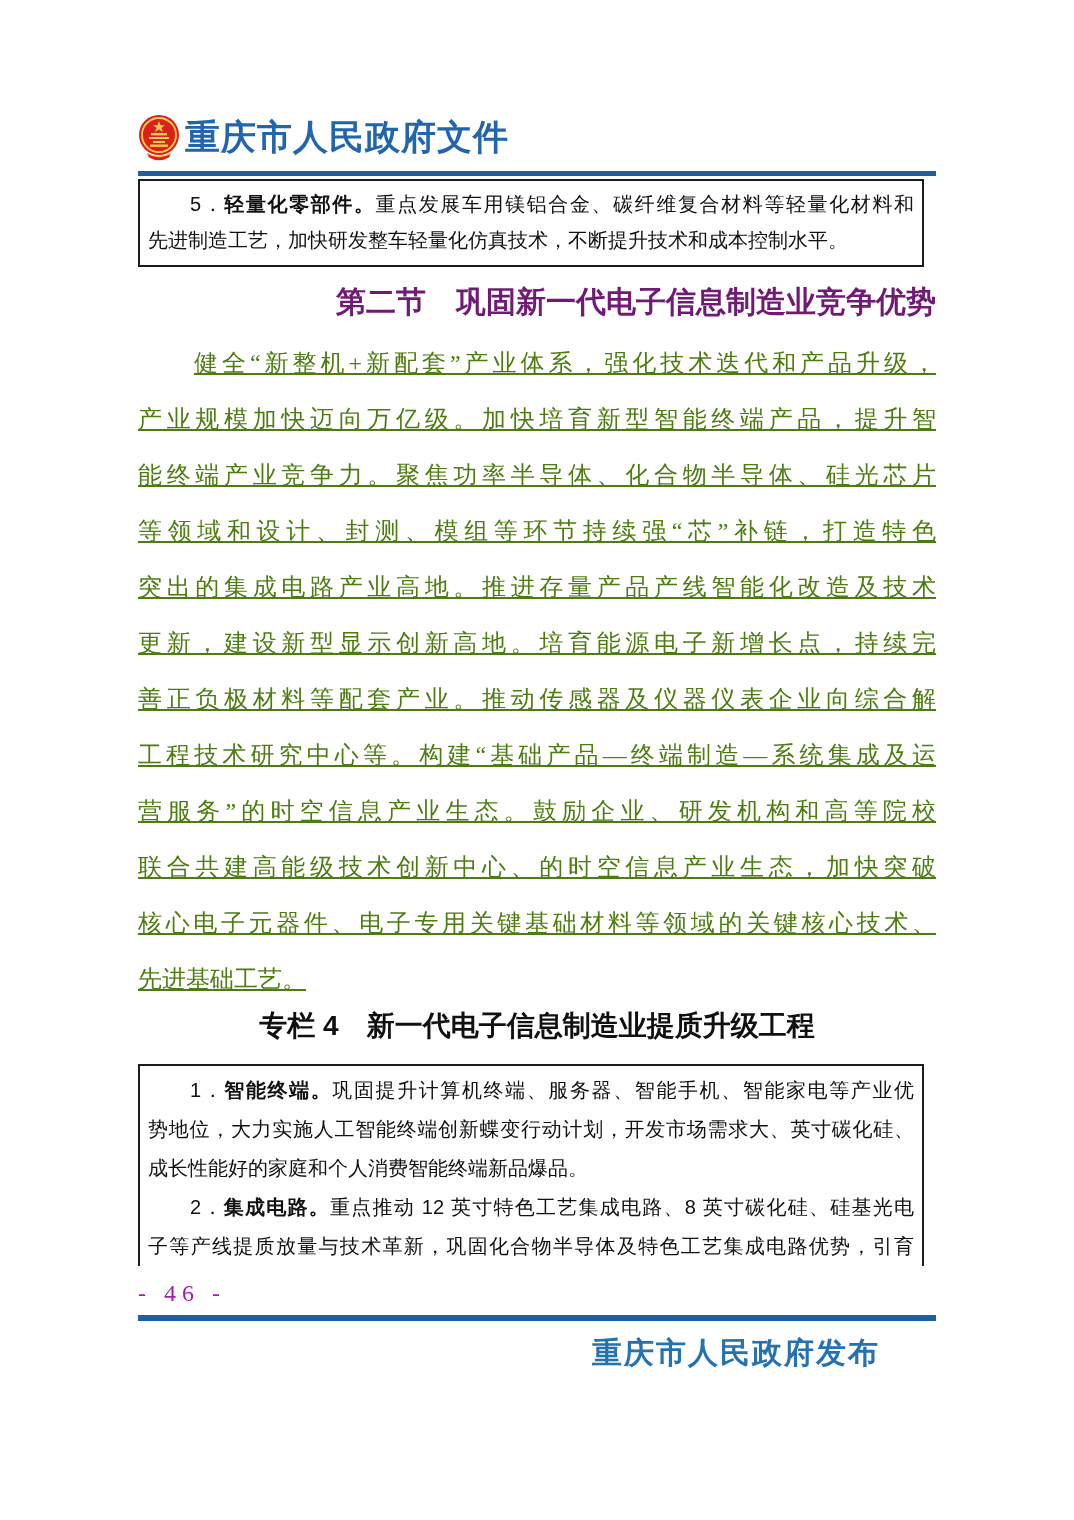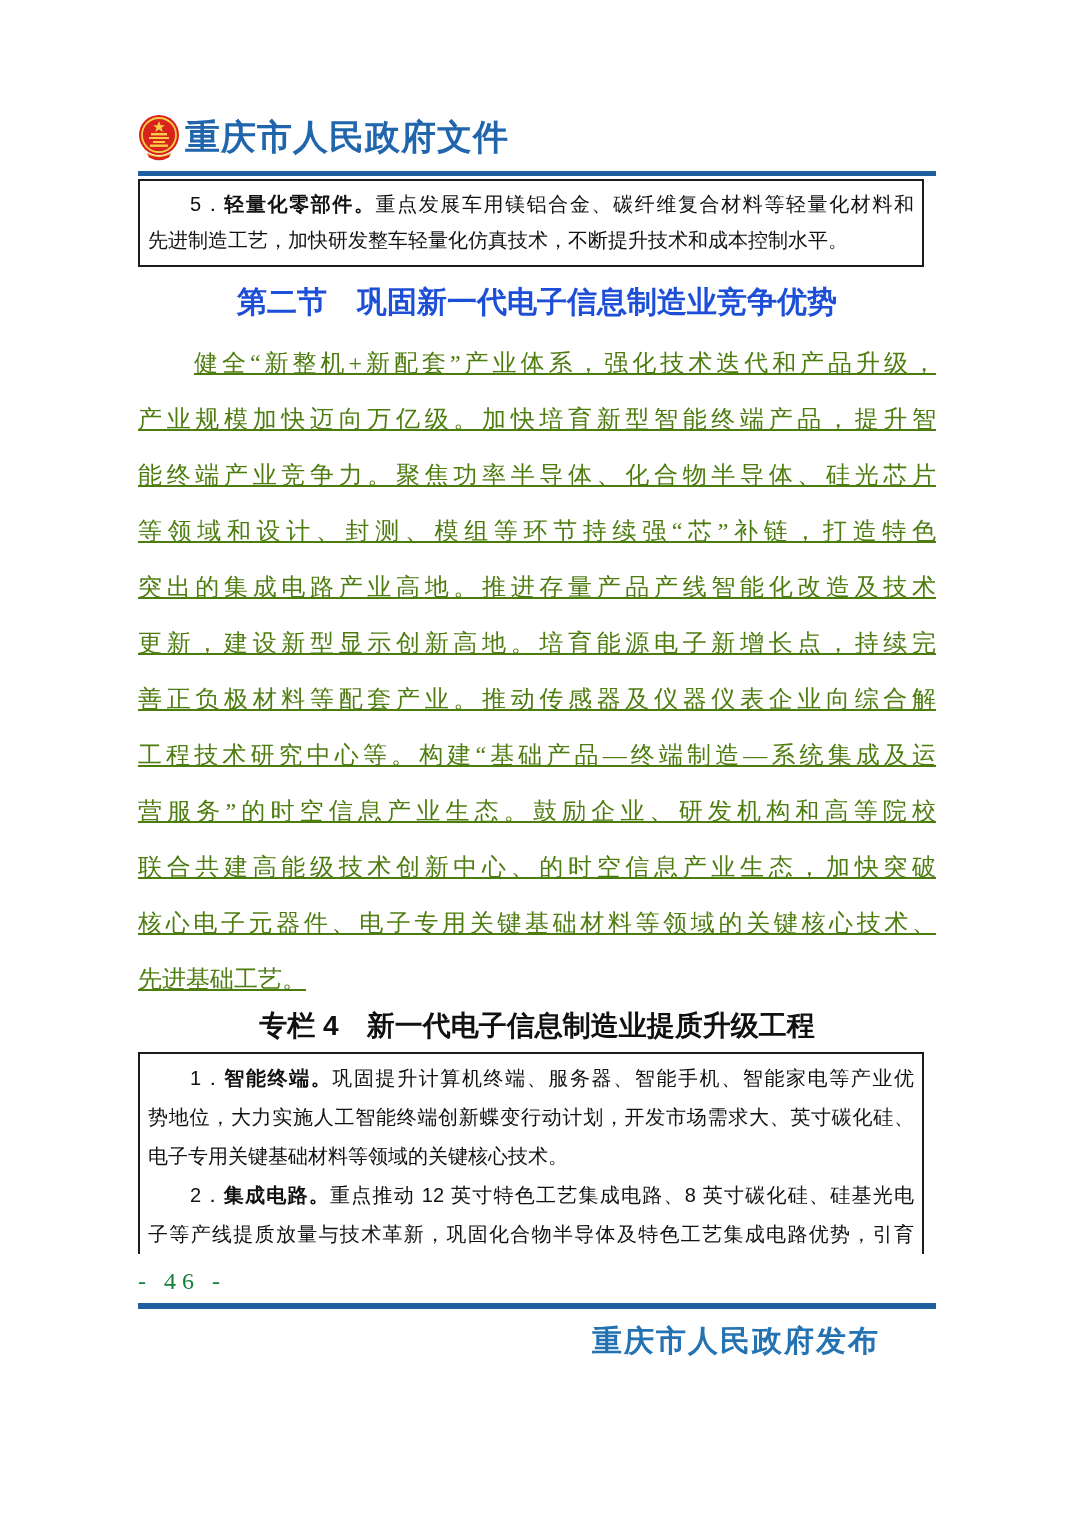--- a/index.html
+++ b/index.html
@@ -38,51 +38,51 @@
     color: #111;
   }
   .callout .cline { text-align: justify; text-align-last: justify; overflow: hidden; white-space: nowrap; }
   .callout .cline.loose { text-align-last: left; white-space: normal; }
   .callout .indent { padding-left: 42px; }
   .callout .term { font-weight: bold; }
   .callout2 {
     border-bottom: none;
     line-height: 39px;
     padding-bottom: 0;
-    margin-top: 7px;
+    margin-top: 19px;
   }
 
   
   .section-title {
-    text-align: center;
+    text-align: right;
     font-family: "Liberation Serif", serif;
     font-weight: bold;
     font-size: 30px;
     margin-top: 15px;
-    color: #1d4ed8;
+    color: #701a75;
   }
   .column-title {
     text-align: center;
     font-family: "Liberation Sans", sans-serif;
     font-weight: bold;
     font-size: 28px;
     color: #101010;
   }
 
   
   .body-text { margin-top: 12px; font-size: 24px; line-height: 56px; color: #4d7c0f; text-decoration: underline; }
   .body-text .bline { text-align: justify; text-align-last: justify; overflow: hidden; white-space: nowrap; }
   .body-text .bline.first { padding-left: 56px; }
   .body-text .bline.last { text-align-last: left; }
 
   
   .page-number {
     margin-top: 14px;
     font-size: 24px;
-    color: #15803d;
+    color: #a21caf;
     letter-spacing: 6px;
     font-family: "Liberation Serif", serif;
   }
   .rule-footer { height: 6px; margin-top: 8px; }
   .publisher {
     margin-top: 12px;
     text-align: right;
     padding-right: 56px;
     font-family: "Liberation Sans", sans-serif;
     font-weight: bold;
@@ -132,21 +132,21 @@
     <div class="bline">联合共建高能级技术创新中心、的时空信息产业生态，加快突破</div>
     <div class="bline">核心电子元器件、电子专用关键基础材料等领域的关键核心技术、</div>
     <div class="bline last">先进基础工艺。</div>
   </div>
 
   <h3 class="column-title">专栏 4　新一代电子信息制造业提质升级工程</h3>
 
   <div class="callout callout2">
     <div class="cline"><span class="indent">1．</span><span class="term">智能终端。</span><span>巩固提升计算机终端、服务器、智能手机、智能家电等产业优</span></div>
     <div class="cline">势地位，大力实施人工智能终端创新蝶变行动计划，开发市场需求大、英寸碳化硅、</div>
-    <div class="cline loose">电子专用关键基础材料等领域的关键核心技术。</div>
+    <div class="cline loose">成长性能好的家庭和个人消费智能终端新品爆品。</div>
     <div class="cline"><span class="indent">2．</span><span class="term">集成电路。</span><span>重点推动 12 英寸特色工艺集成电路、8 英寸碳化硅、硅基光电</span></div>
     <div class="cline">子等产线提质放量与技术革新，巩固化合物半导体及特色工艺集成电路优势，引育</div>
   </div>
 
   <div class="page-number">- 46 -</div>
   <div class="rule rule-footer"></div>
   <div class="publisher">重庆市人民政府发布</div>
 
 </div>
 

